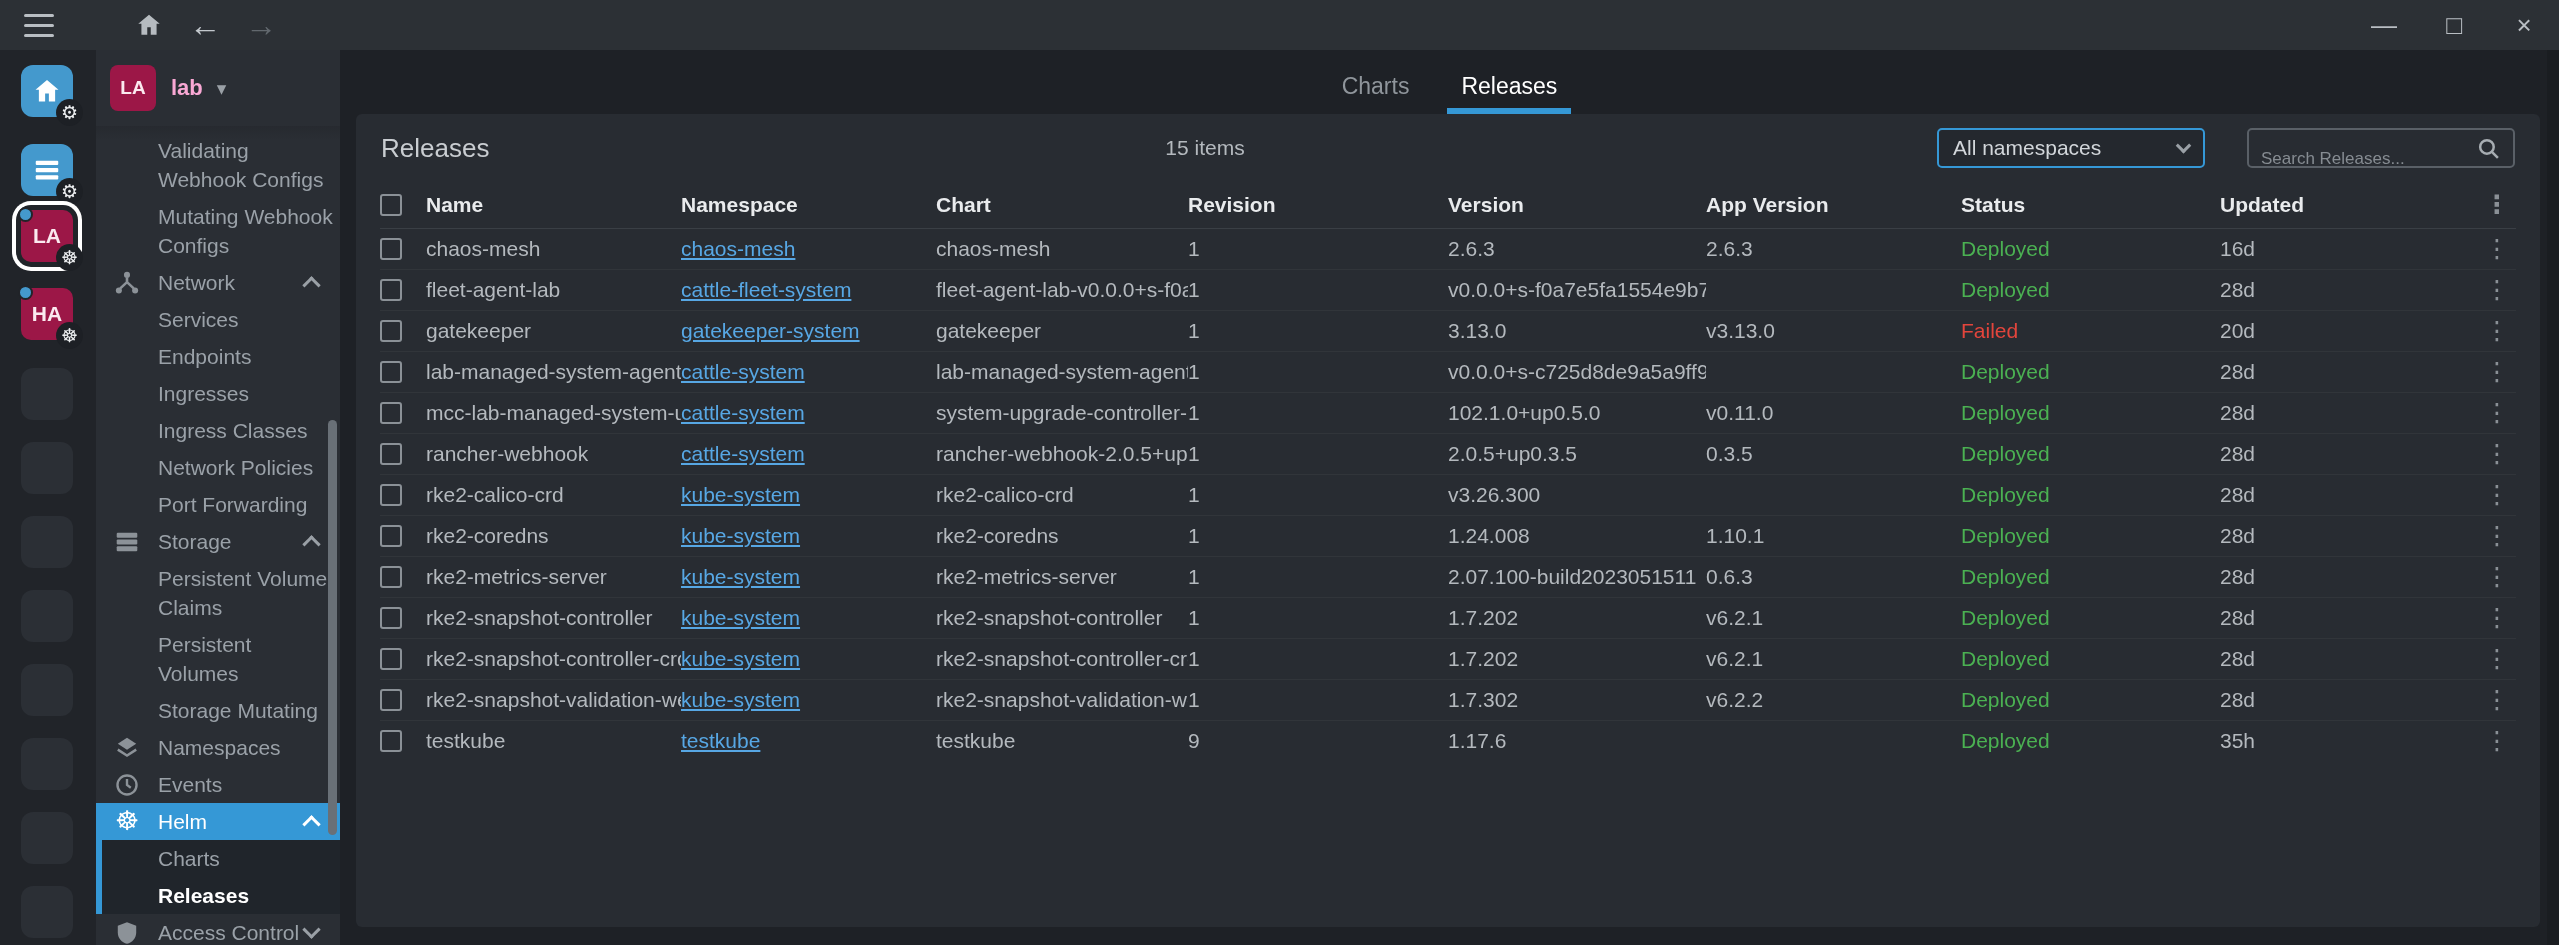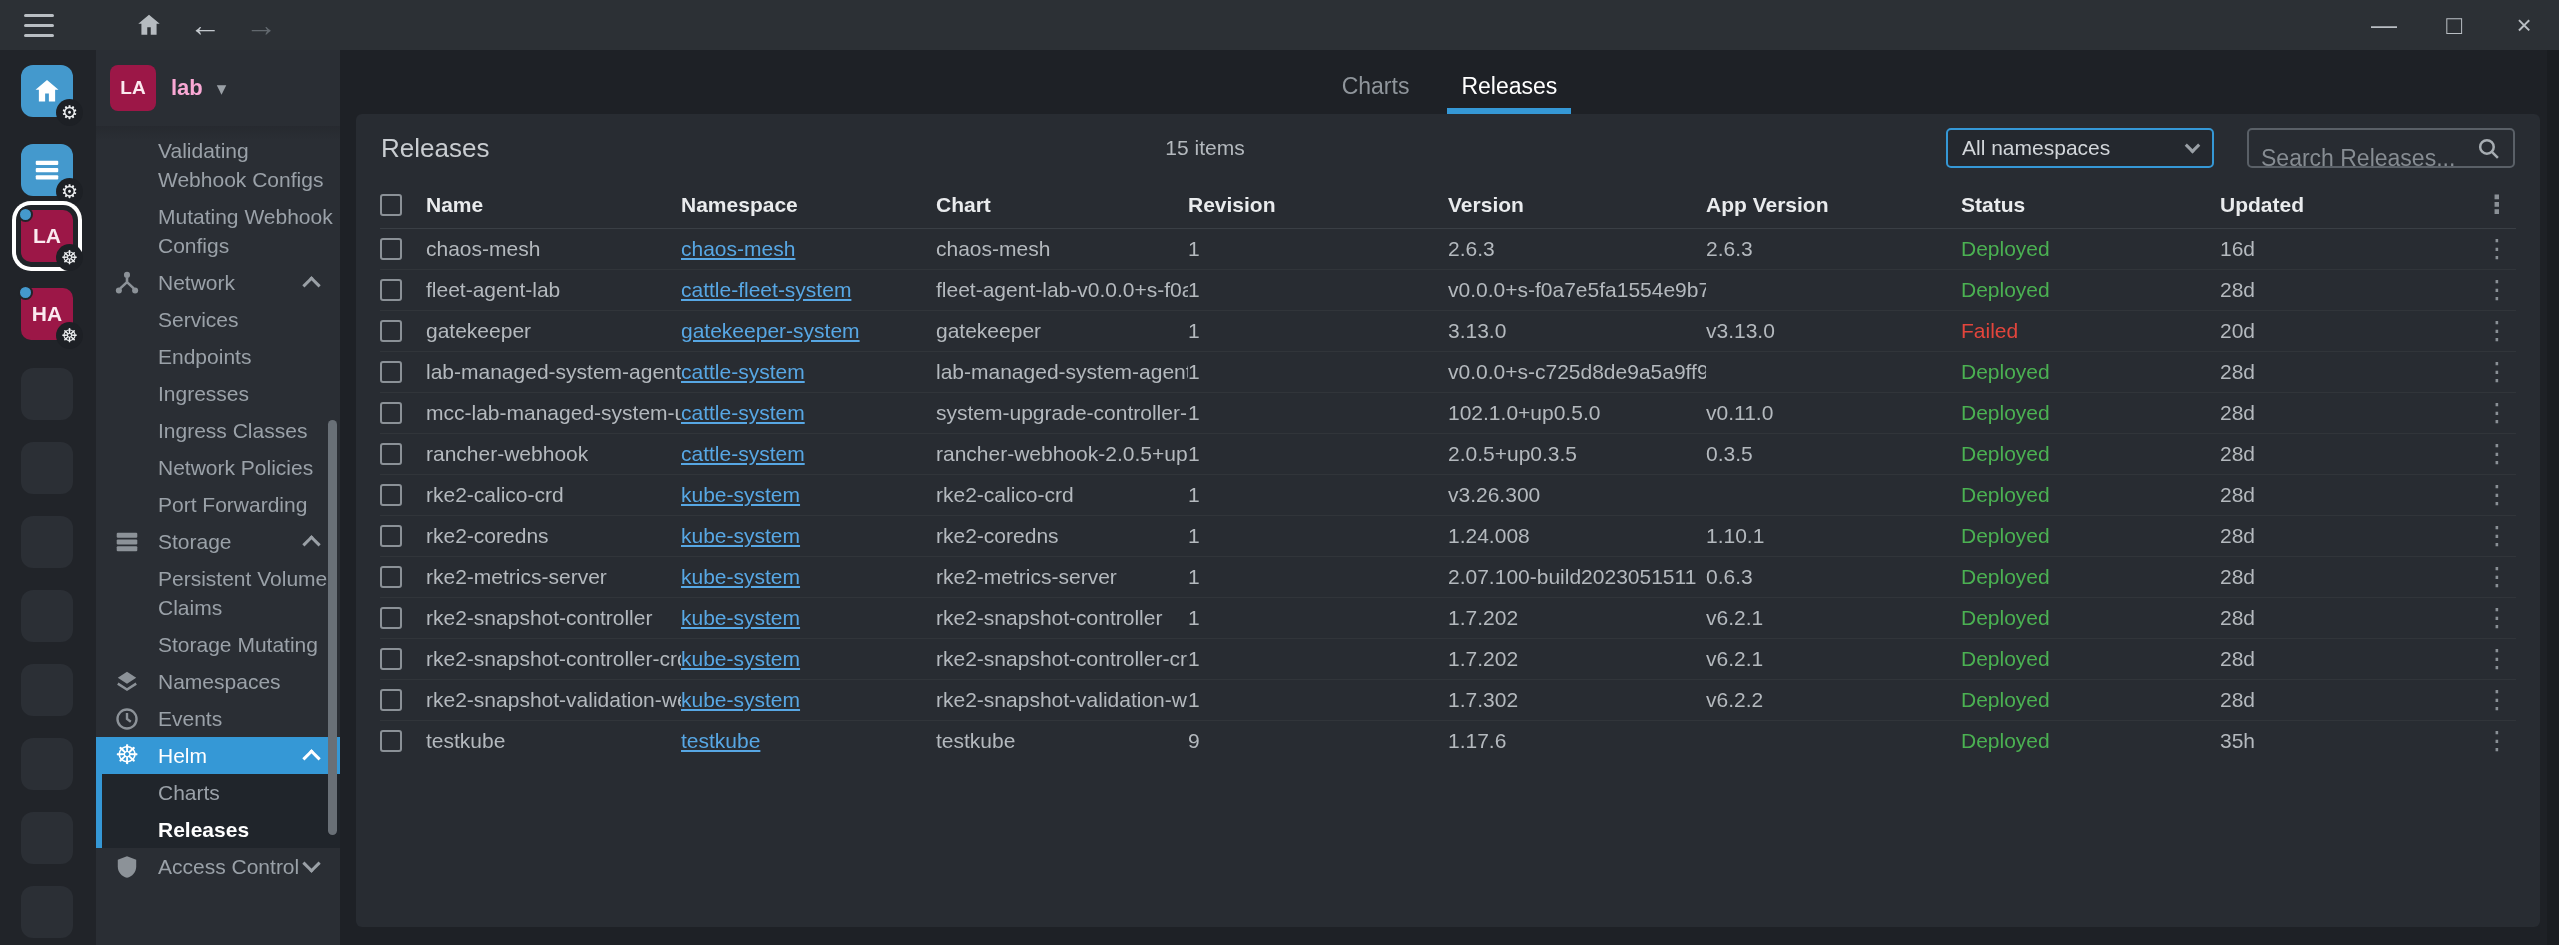--- a/index.html
+++ b/index.html
@@ -67,27 +67,27 @@
   .main { position:absolute; top:50px; left:340px; width:2219px; height:895px; background:#1e2126; }
   .tabs { height:64px; display:flex; justify-content:center; align-items:flex-end; gap:28px; padding-bottom:0; }
   .tab { font-size:23px; color:#8f959b; padding:12px 12px 14px; position:relative; cursor:pointer; }
   .tab.active { color:#ffffff; }
   .tab.active::after { content:""; position:absolute; left:-2px; right:-2px; bottom:0; height:6px; background:var(--accent); }
 
   .card { position:absolute; top:64px; left:16px; width:2184px; height:813px; background:#282c32; border-radius:6px; }
   .card-header { height:68px; display:flex; align-items:center; padding:0 25px; position:relative; }
   .title { font-size:26px; color:#c9cdd1; }
   .count { position:absolute; left:849px; transform:translateX(-50%); font-size:21px; color:#b4b9be; }
-  .hdr-right { margin-left:auto; display:flex; gap:33px; align-items:center; }
+  .hdr-right { margin-left:auto; display:flex; gap:42px; align-items:center; }
   .nsdrop { width:268px; height:40px; border:2px solid var(--accent); border-radius:5px; display:flex;
     align-items:center; padding:0 14px; color:#d2d6da; font-size:21px; background:#24282e; cursor:pointer; }
   .nsdrop .chev { margin-left:auto; width:11px; height:11px; }
   .searchbox { width:268px; height:40px; border:2px solid #5a6067; border-radius:5px; display:flex;
     align-items:center; padding:0 12px; }
-  .searchbox input { flex:1; min-width:0; background:transparent; border:0; outline:0; color:#f97316; font-size:23px;
+  .searchbox input { flex:1; min-width:0; background:transparent; border:0; outline:0; color:#f97316; font-size:17px;
     font-family:inherit;margin-top:21px; }
   .searchbox input::placeholder { color:#868c92; }
   .searchbox svg { width:25px; height:25px; color:#a7adb2; flex:none; }
 
   .table-wrap { padding:0 24px; }
   table { width:100%; border-collapse:collapse; table-layout:fixed; }
   th { font-size:21px; color:#e9ebed; font-weight:700; text-align:left; height:46px;
     border-bottom:1px solid #3a3f45; white-space:nowrap; overflow:hidden; cursor:pointer; }
   td { font-size:21px; color:#b4b9be; height:41px; border-bottom:1px solid rgba(255,255,255,0.045);
     white-space:nowrap; overflow:hidden; }
@@ -213,20 +213,23 @@
             <rect x="2.5" y="3.5" width="19" height="4.6" rx="1"></rect>
             <rect x="2.5" y="9.7" width="19" height="4.6" rx="1"></rect>
             <rect x="2.5" y="15.9" width="19" height="4.6" rx="1"></rect>
           </svg>
         </span>
         <span class="lbl">Storage</span>
         <span class="chev up"></span>
       </div>
       <div class="itm lvl1">
         <span class="lbl">Persistent Volume Claims</span>
+      </div>
+      <div class="itm lvl1">
+        <span class="lbl">Persistent Volumes</span>
       </div>
       <div class="itm lvl1">
         <span class="lbl">Storage Mutating</span>
       </div>
       <div class="itm lvl0">
         <span class="ic">
           <svg viewBox="0 0 24 24">
             <path d="M12 2.5l8.5 5.5L12 13.5 3.5 8z" fill="currentColor"></path>
             <path d="M3.5 13.5L12 19l8.5-5.5" fill="none" stroke="currentColor" stroke-width="2.2"></path>
           </svg>

